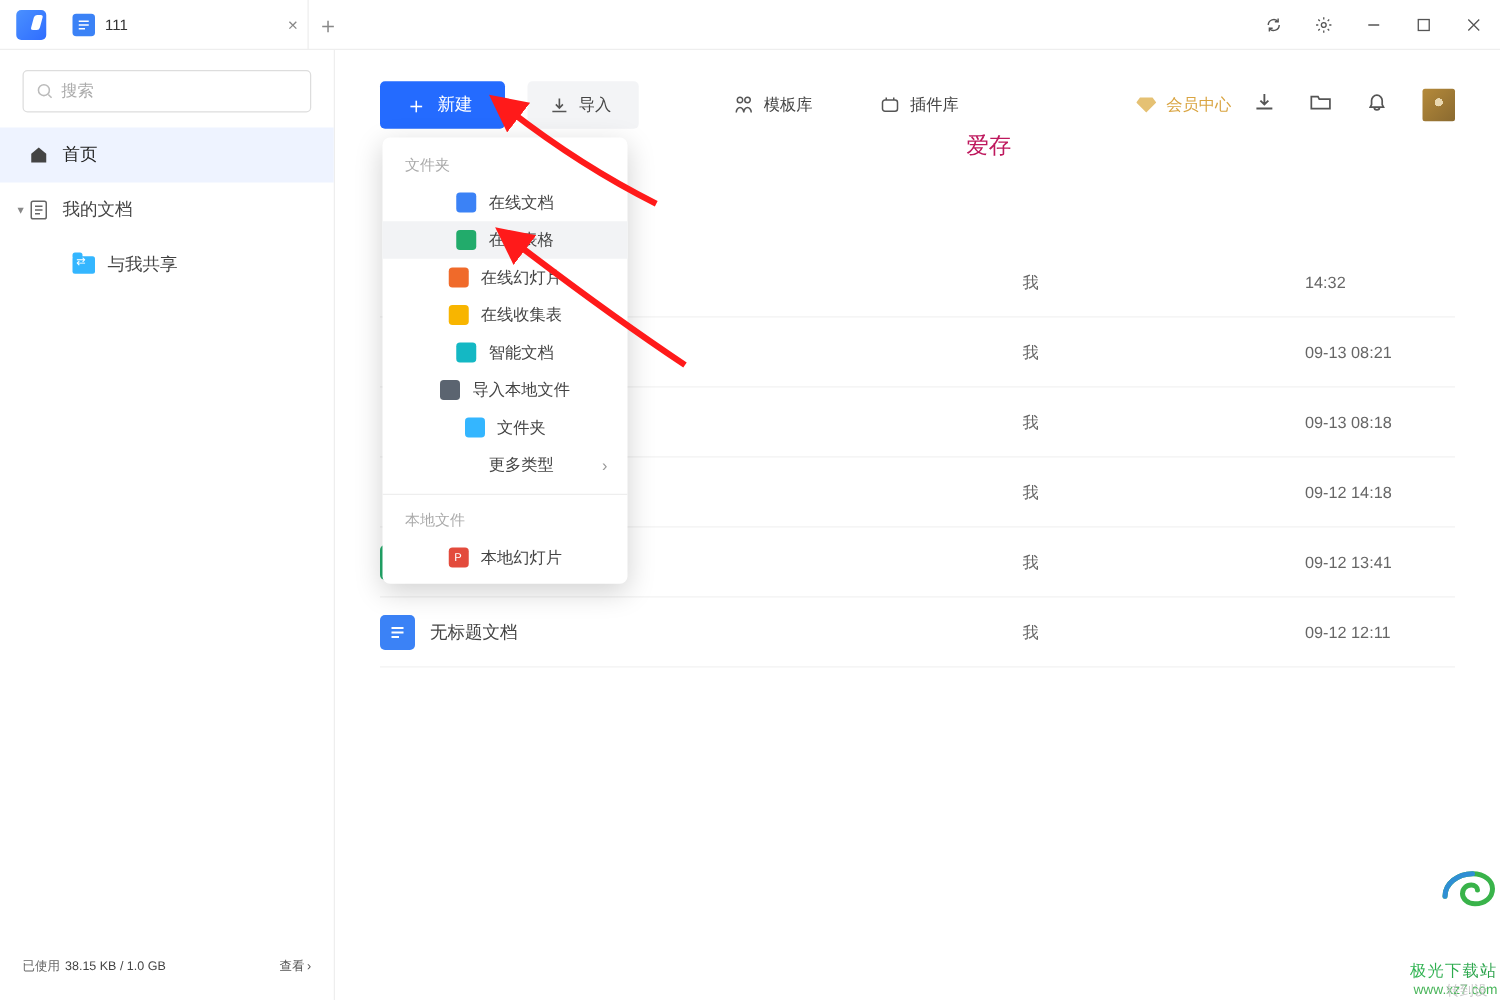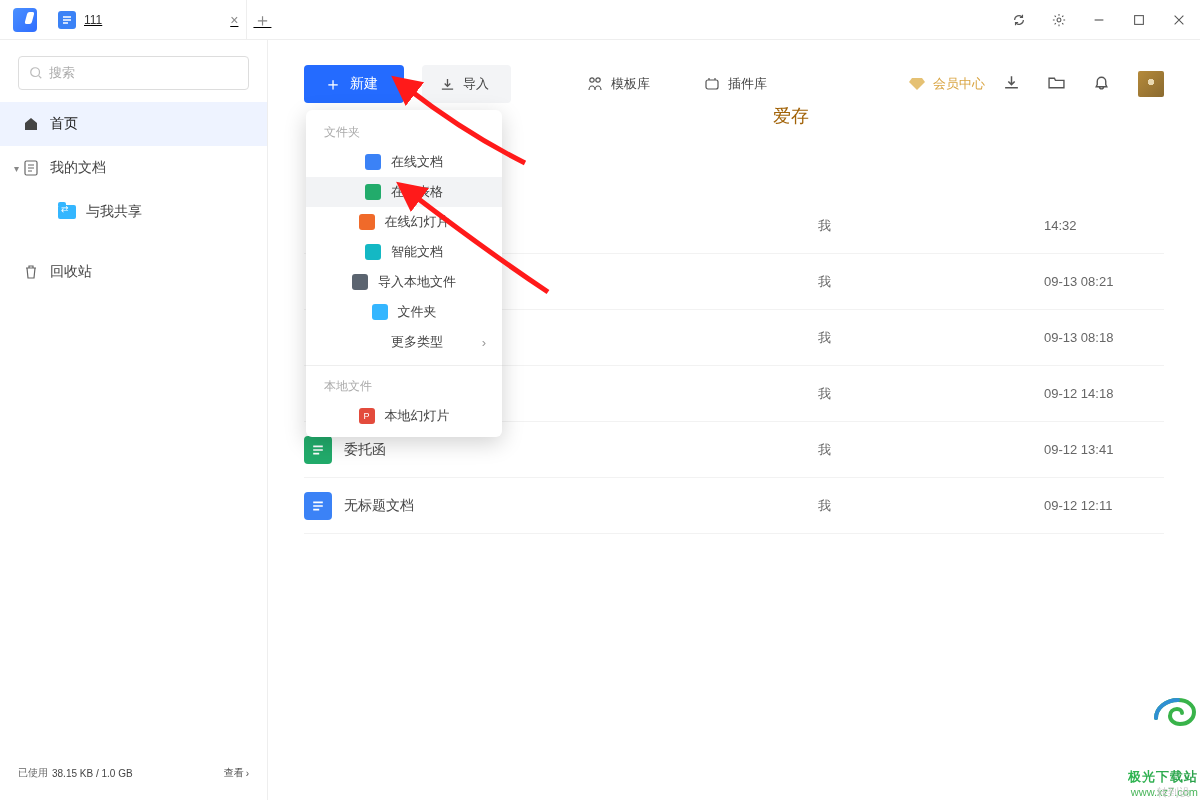--- a/index.html
+++ b/index.html
@@ -1,19 +1,19 @@
 <!DOCTYPE html>
 <html><head>
 <meta charset="utf-8">
 <style>
   * { box-sizing: border-box; margin: 0; padding: 0; font-family: "Microsoft YaHei", -apple-system, sans-serif; }
   html, body { width: 1200px; height: 800px; overflow: hidden; background: #fff; }
 
   
-  .titlebar { height: 40px; display: flex; align-items: center; border-bottom: 1px solid #eee; padding: 0 4px 0 0; text-decoration: underline; }
+  .titlebar { height: 40px; display: flex; align-items: center; border-bottom: 1px solid #eee; padding: 0 4px 0 0; }
   .app-logo { width: 50px; height: 40px; display:flex; align-items:center; justify-content:center; }
   .app-logo-inner { width: 24px; height: 24px; background: linear-gradient(135deg,#4a90ff,#2f6dff); border-radius: 4px; position: relative; }
   .app-logo-inner::after { content:""; position:absolute; right:4px; top:4px; width:7px; height:12px; background:#fff; transform:skewX(-15deg); border-radius:2px; }
   .tab { height: 40px; display:flex; align-items:center; gap:8px; padding: 0 8px 0 8px; border-right:1px solid #eee; max-width: 200px; }
   .tab .doc-icon { width:18px; height:18px; border-radius:3px; display:flex; align-items:center; justify-content:center; }
   .tab .title { font-size: 12px; color:#333; }
   .tab .close { font-size:14px; color:#888; margin-left: 120px; cursor:pointer; }
   .add-tab { width:30px; text-align:center; color:#888; font-size:18px; cursor:pointer; }
   .spacer { flex:1; }
   .win-icons { display:flex; align-items:center; gap:6px; }
@@ -47,21 +47,21 @@
   .btn-secondary { background:#f3f4f6; color:#444; height:38px; padding:0 22px 0 18px; border-radius:4px; display:flex; align-items:center; gap:8px; font-size:13px; cursor:pointer; }
   .action-link { display:flex; align-items:center; gap:8px; font-size:13px; color:#444; cursor:pointer; }
   .action-link.vip { color:#d9a441; }
   .action-spacer { flex:1; }
   .action-icons { display:flex; align-items:center; gap:28px; color:#555; }
   .action-icons .ic { cursor:pointer; }
   .avatar { width:26px; height:26px; border-radius:2px; background:linear-gradient(135deg,#b58a3a,#8a6a30); display:inline-block; position:relative; }
   .avatar::after { content:""; position:absolute; inset:6px; background:radial-gradient(circle at 50% 35%, #e9d8b0 28%, transparent 29%); }
 
   
-  .obscured-title-frag { position:absolute; left:505px; top:64px; font-size:18px; color:#a16207; }
+  .obscured-title-frag { position:absolute; left:505px; top:64px; font-size:18px; color:#be185d; }
 
   
   .table-header { display:flex; font-size:12px; color:#888; padding: 0 4px 14px 4px; border-bottom:1px solid transparent; }
   .col-owner { margin-left:auto; width: 226px; }
   .col-time { width: 120px; display:flex; align-items:center; gap:4px;margin-top:32px; }
   .row { display:flex; align-items:center; height:56px; border-bottom:1px solid #f2f2f2; font-size:14px; color:#444; }
   .row .file-icon { width:28px; height:28px; border-radius:4px; margin-right:12px; display:flex; align-items:center; justify-content:center; font-size:11px; color:#fff; font-weight:bold; }
   .row .owner { margin-left:auto; width:226px; font-size:13px; color:#666; }
   .row .time { width:120px; font-size:13px; color:#666; }
   .fi-blue { background:#3b82f6; }
@@ -83,21 +83,21 @@
   .dd-item.more { padding-left:44px; }
   .dd-sep { height:1px; background:#eee; margin:8px 0; }
 
   
   .arrow { position:absolute; z-index:60; pointer-events:none; }
   .arrow svg { overflow:visible; }
 
   
   .watermark { position:absolute; right:2px; bottom:2px; text-align:right; pointer-events:none; }
   .watermark .swirl { width:48px; height:34px; margin-left:auto; }
-  .watermark .t1 { font-size:13px; font-weight:bold; letter-spacing:1px; background:linear-gradient(90deg,#2fb551,#2aa04a); -webkit-background-clip:text; color:transparent;margin-top:36px; }
+  .watermark .t1 { font-size:13px; font-weight:normal; letter-spacing:1px; background:linear-gradient(90deg,#2fb551,#2aa04a); -webkit-background-clip:text; color:transparent;margin-top:36px; }
   .watermark .t2 { font-size:11px; color:#49b55a; }
 
   .footer-hint { position:absolute; right:10px; bottom:0; font-size:11px; color:#c9c9c9; }
 </style>
 </head>
 <body>
 
 <div class="titlebar">
   <div class="app-logo">
       <div class="app-logo-inner"></div>
@@ -172,28 +172,20 @@
             <path d="M4 5h6M4 8h6M4 11h4" stroke="#666" stroke-width="1.2"></path>
           </svg>
         </span>
       <span>我的文档</span>
     </div>
     <div class="nav-item nav-sub2">
       <span class="folder-colored"></span>
       <span>与我共享</span>
     </div>
     <div style="height:16px"></div>
-    <div class="nav-item">
-      <span class="nav-icon">
-          <svg width="14" height="16" viewBox="0 0 14 16">
-            <path d="M2 4h10M5 4V2h4v2M3 4l1 10h6l1-10" fill="none" stroke="#666" stroke-width="1.2"></path>
-          </svg>
-        </span>
-      <span>回收站</span>
-    </div>
 
     <div class="storage-bar">
       <span>已使用</span>
       <span style="font-weight:500;color:#444;">38.15 KB / 1.0 GB</span>
       <span class="view">
         <span>查看</span>
         <span>›</span>
       </span>
     </div>
   </div>
@@ -311,20 +303,24 @@
       </div>
       <div class="dd-item hover">
         <span class="mini-icon fi-green"></span>
         <span>在线表格</span>
       </div>
       <div class="dd-item">
         <span class="mini-icon fi-orange"></span>
         <span>在线幻灯片</span>
       </div>
       <div class="dd-item">
+        <span class="mini-icon fi-yellow"></span>
+        <span>在线收集表</span>
+      </div>
+      <div class="dd-item">
         <span class="mini-icon fi-teal"></span>
         <span>智能文档</span>
       </div>
       <div class="dd-item">
         <span class="mini-icon fi-gray"></span>
         <span>导入本地文件</span>
       </div>
       <div class="dd-item">
         <span class="mini-icon fi-cyan"></span>
         <span>文件夹</span>

